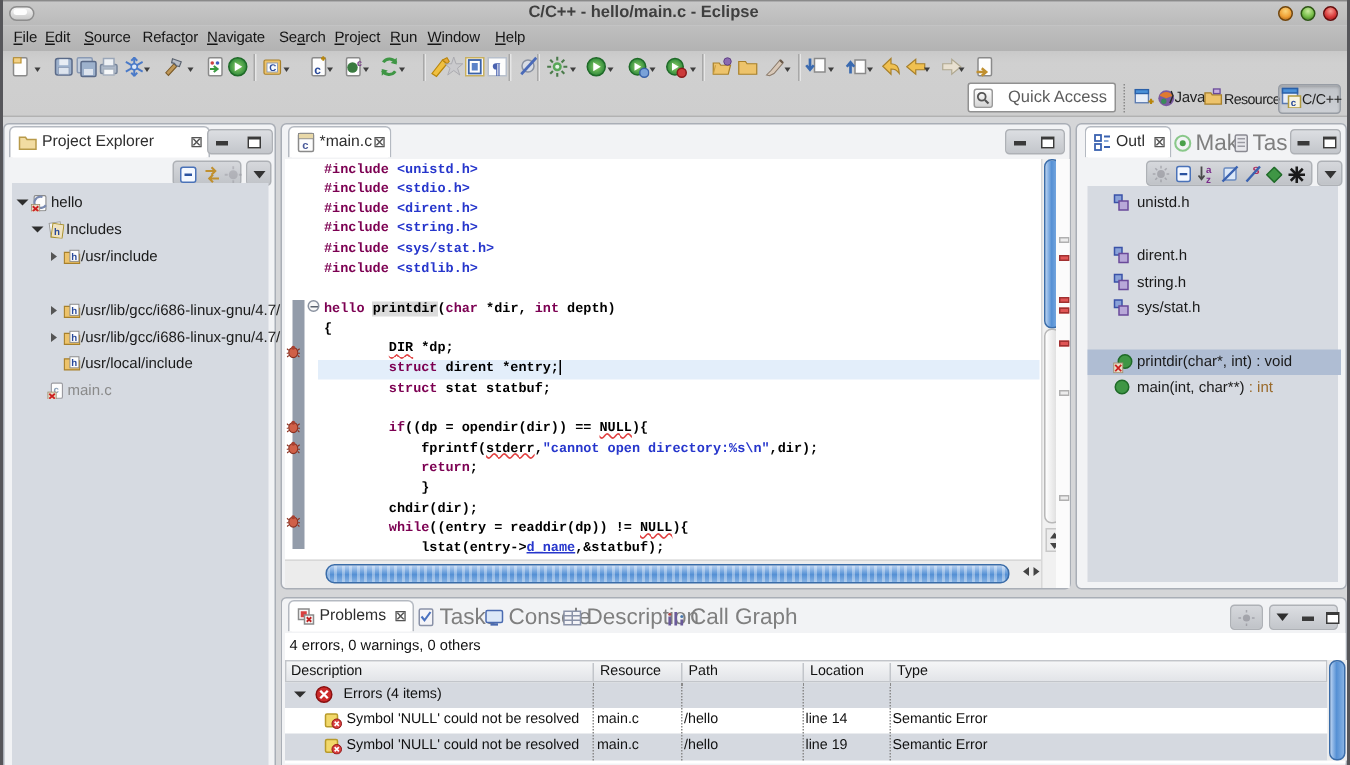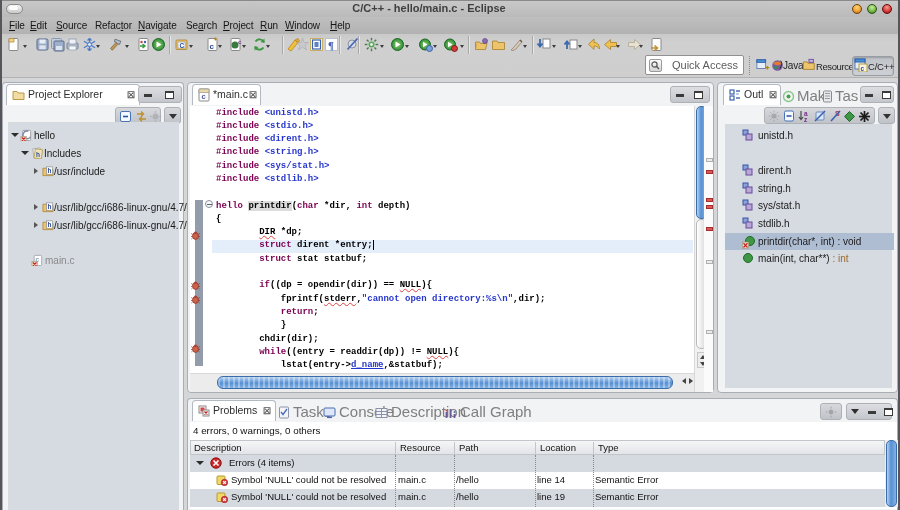--- a/index.html
+++ b/index.html
@@ -378,20 +378,28 @@
       </div>
       <div class="trow" style="left:0;top:95px;width:170px">
         <span class="arr-e" style="left:26px"></span>
         <span style="position:absolute;left:34px;top:2px"><svg width="12" height="12" viewBox="0 0 13 13">
             <path d="M1 3.5 L5 3.5 L6 5 L12 5 L12 11.5 L1 11.5 Z" fill="#edc36b" stroke="#a8802a" stroke-width="0.8"></path>
             <rect x="5" y="2" width="6.5" height="8" fill="#fdfdfd" stroke="#8a8a8a" stroke-width="0.7"></rect>
             <text x="6" y="9" font-size="7" font-weight="bold" fill="#2a4a9a" font-family="Liberation Sans">h</text>
           </svg></span>
         <span style="position:absolute;left:46px;color:#1a1a1a">/usr/lib/gcc/i686-linux-gnu/4.7/</span>
       </div>
+      <div class="trow" style="left:0;top:112px;width:170px">
+        <span style="position:absolute;left:34px;top:2px"><svg width="12" height="12" viewBox="0 0 13 13">
+            <path d="M1 3.5 L5 3.5 L6 5 L12 5 L12 11.5 L1 11.5 Z" fill="#edc36b" stroke="#a8802a" stroke-width="0.8"></path>
+            <rect x="5" y="2" width="6.5" height="8" fill="#fdfdfd" stroke="#8a8a8a" stroke-width="0.7"></rect>
+            <text x="6" y="9" font-size="7" font-weight="bold" fill="#2a4a9a" font-family="Liberation Sans">h</text>
+          </svg></span>
+        <span style="position:absolute;left:46px;color:#1a1a1a">/usr/local/include</span>
+      </div>
       <div class="trow" style="left:0;top:130px;width:170px">
         <span style="position:absolute;left:23px;top:2px"><svg width="12" height="12" viewBox="0 0 13 13">
             <rect x="3.5" y="1.5" width="8" height="11" rx="1" fill="#fdfdfd" stroke="#9a9aa0" stroke-width="0.8"></rect>
             <text x="5" y="9" font-size="7" font-weight="bold" fill="#8aa0b8" font-family="Liberation Sans">c</text>
             <rect x="1" y="8" width="6" height="6" fill="#e8dcc8" stroke="#a09070" stroke-width="0.6"></rect>
             <path d="M2 9.2 L6 12.8 M6 9.2 L2 12.8" stroke="#cc2020" stroke-width="1.3"></path>
           </svg></span>
         <span style="position:absolute;left:37px;color:#8a8a8a">main.c</span>
       </div>
     </div>
@@ -602,27 +610,20 @@
           </svg></span>
         <span style="position:absolute;left:33px">string.h</span>
       </div>
       <div class="trow" style="left:0;top:73.4px;width:169px;">
         <span style="position:absolute;left:17px;top:2px"><svg width="11" height="12" viewBox="0 0 11 12">
             <rect x="1" y="1" width="5" height="5" fill="#8aa2d8" stroke="#3a52a8"></rect>
             <rect x="4" y="5" width="6" height="6" fill="#b8a8d8" stroke="#6a4a9a"></rect>
           </svg></span>
         <span style="position:absolute;left:33px">sys/stat.h</span>
       </div>
-      <div class="trow" style="left:0;top:91px;width:169px;">
-        <span style="position:absolute;left:17px;top:2px"><svg width="11" height="12" viewBox="0 0 11 12">
-            <rect x="1" y="1" width="5" height="5" fill="#8aa2d8" stroke="#3a52a8"></rect>
-            <rect x="4" y="5" width="6" height="6" fill="#b8a8d8" stroke="#6a4a9a"></rect>
-          </svg></span>
-        <span style="position:absolute;left:33px">stdlib.h</span>
-      </div>
       <div class="trow" style="left:0;top:108.6px;width:169px;background:#afbdd3;">
         <span style="position:absolute;left:17px;top:2px"><svg width="14" height="14" viewBox="0 0 14 14">
             <circle cx="8" cy="6" r="4.5" fill="#3f9645" stroke="#1f6a28"></circle>
             <rect x="0.5" y="7" width="6" height="6.5" fill="#e8dcc8" stroke="#a09070" stroke-width="0.6"></rect>
             <path d="M1.5 8.2 L5.5 12.5 M5.5 8.2 L1.5 12.5" stroke="#cc2020" stroke-width="1.2"></path>
           </svg></span>
         <span style="position:absolute;left:33px">printdir(char*, int) : void</span>
       </div>
       <div class="trow" style="left:0;top:126.2px;width:169px;">
         <span style="position:absolute;left:17px;top:2px"><svg width="12" height="12" viewBox="0 0 12 12">

